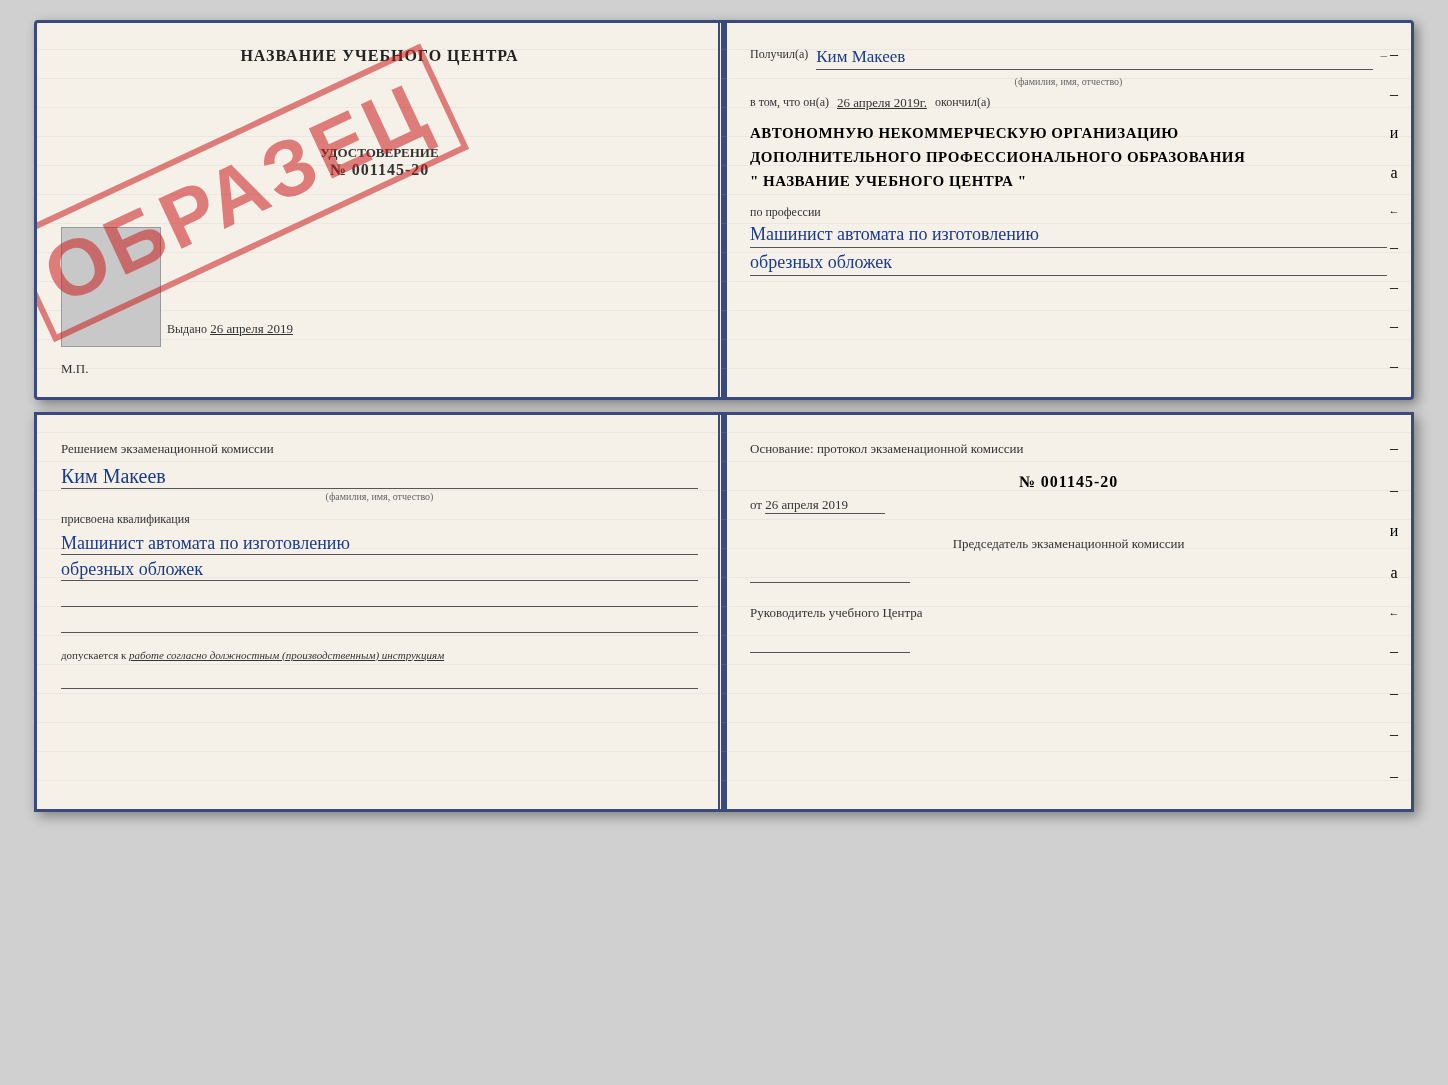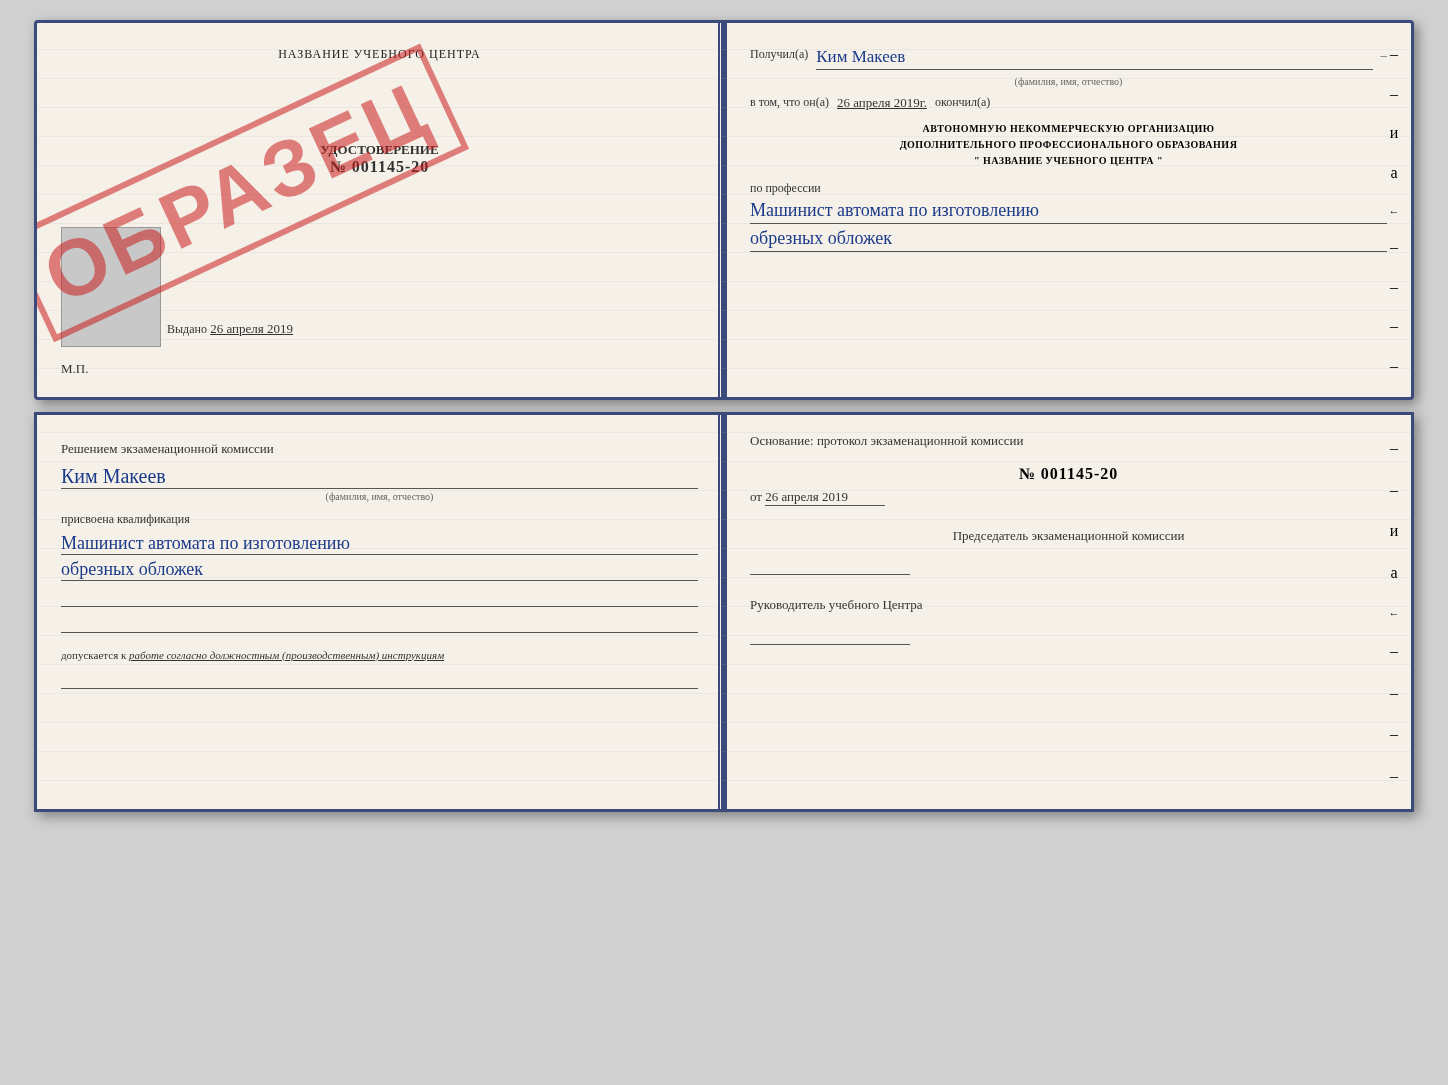--- a/index.html
+++ b/index.html
@@ -58,22 +58,22 @@
         0deg,
         transparent,
         transparent 28px,
         rgba(180,180,180,0.15) 28px,
         rgba(180,180,180,0.15) 29px
       );
     }
 
     .cert-title-center {
       text-align: center;
-      font-size: 12px;
-      font-weight: normal;
+      font-size: 16px;
+      font-weight: bold;
       letter-spacing: 1px;
       color: #222;
       margin-bottom: 23px;
       text-transform: uppercase;
     }
 
     .cert-photo-area {
       width: 100px;
       height: 120px;
       background: #c8c8c8;
@@ -204,22 +204,21 @@
 
     .field-subtext {
       font-size: 10px;
       color: #666;
       text-align: center;
       margin-top: 2px;
       margin-bottom: 8px;
     }
 
     .cert-org-center {
-      text-align: center;
-      font-size: 10px;
+      font-size: 15px;
       font-weight: bold;
       letter-spacing: 0.5px;
       line-height: 1.6;
       margin: 10px 0;
       text-transform: uppercase;
     }
 
     .cert-profession-label {
       font-size: 12px;
       color: #333;
@@ -284,21 +283,21 @@
         0deg,
         transparent,
         transparent 28px,
         rgba(180,180,180,0.15) 28px,
         rgba(180,180,180,0.15) 29px
       );
     }
 
     .qual-right {
       flex: 1;
-      padding: 16px 24px 20px 30px;
+      padding: 24px 24px 20px 30px;
       position: relative;
       background: repeating-linear-gradient(
         0deg,
         transparent,
         transparent 28px,
         rgba(180,180,180,0.15) 28px,
         rgba(180,180,180,0.15) 29px
       );
     }
 

